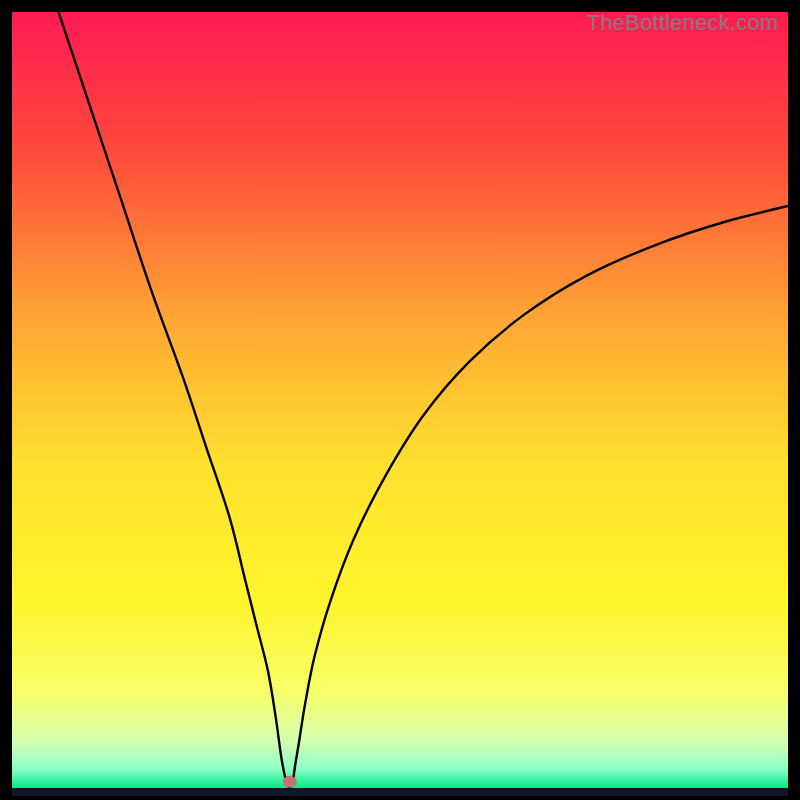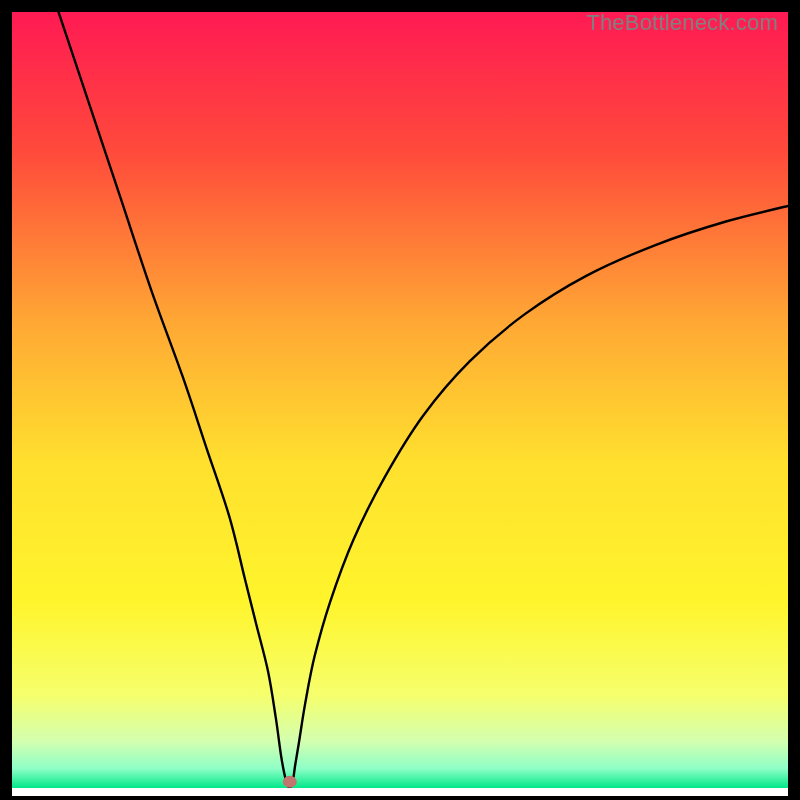--- a/index.html
+++ b/index.html
@@ -11,21 +11,21 @@
     position: relative;
     font-family: Arial, Helvetica, sans-serif;
     overflow: hidden;
   }
   .frame {
     position: absolute;
     left: 12px;
     top: 12px;
     width: 776px;
     height: 784px;
-    background: #ffffff;
+    background: #0f172a;
   }
   .watermark {
     position: absolute;
     top: -2px;
     right: 10px;
     color: #808080;
     font-size: 22px;
     font-weight: 500;
     letter-spacing: 0.2px;
     z-index: 10;

